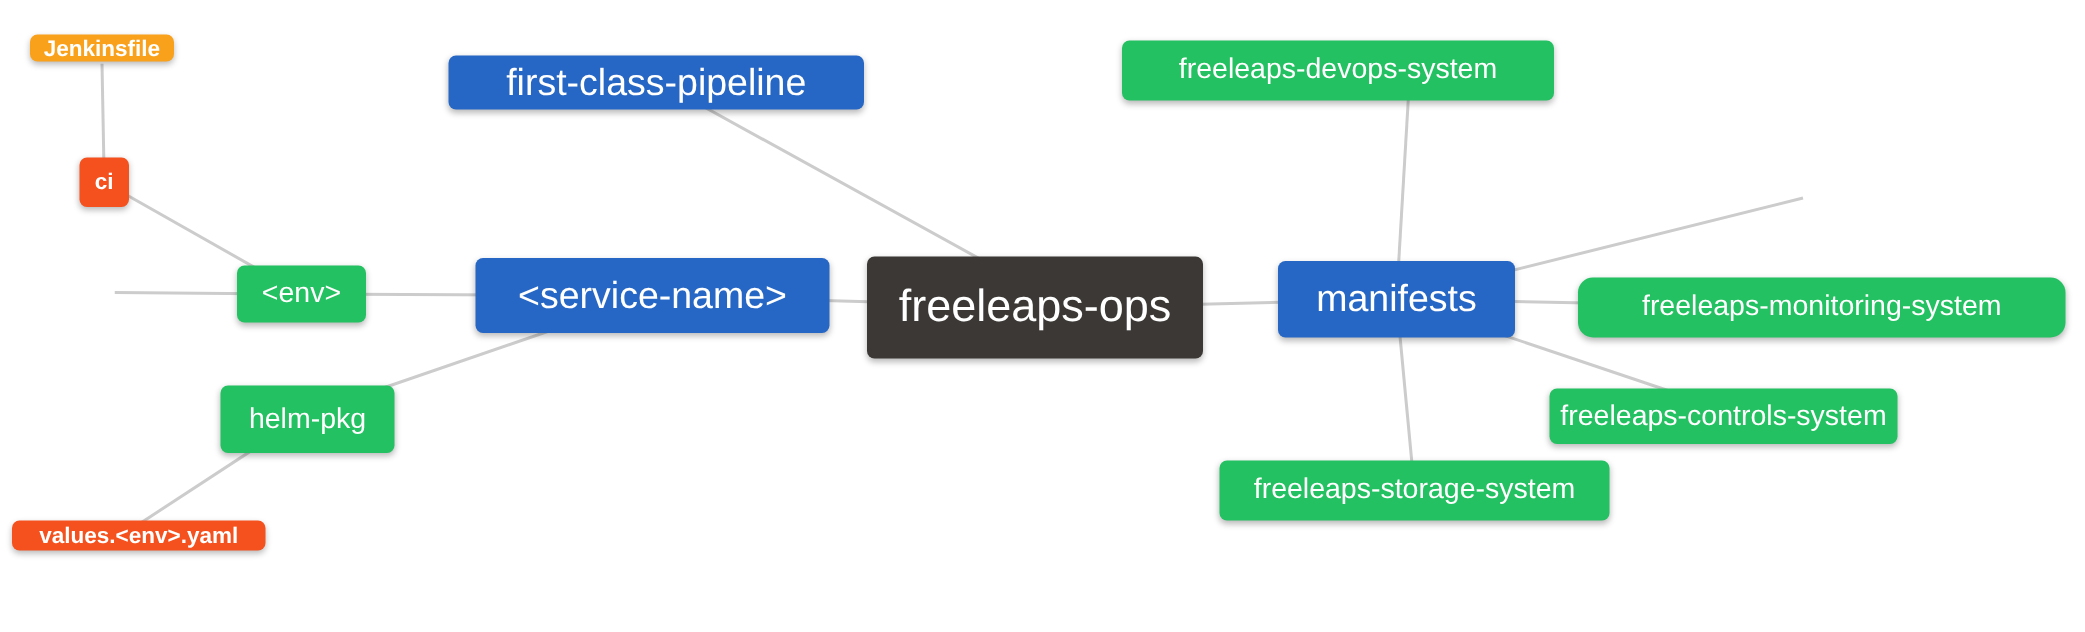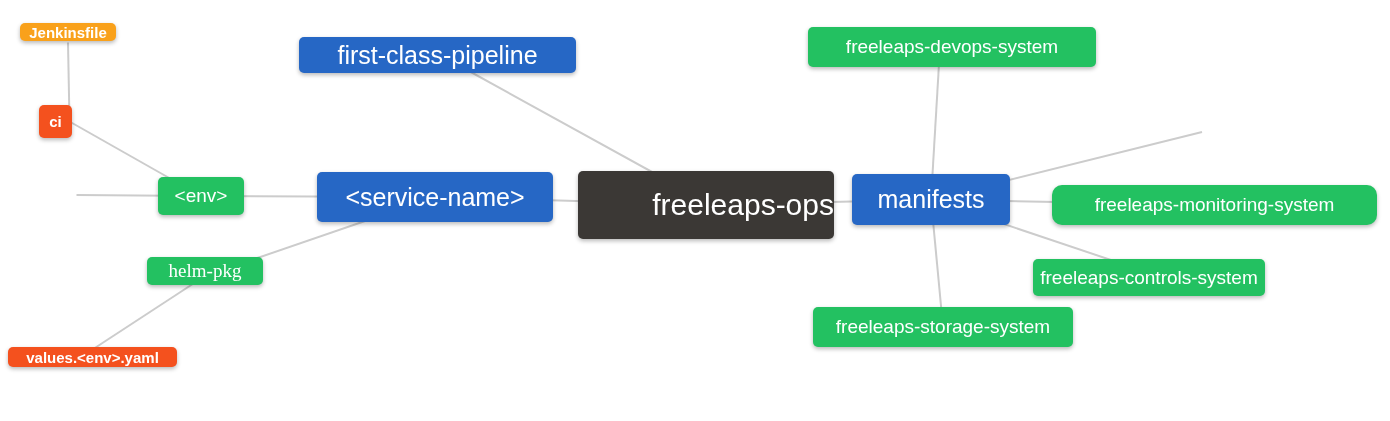--- a/index.html
+++ b/index.html
@@ -40,30 +40,30 @@
     cursor: default;
   }
   .node-root   { background: var(--root, #3b3835);   font-size: 30px; }
   .node-branch { background: var(--branch, #2667c5); font-size: 25px; }
   .node-green  { background: var(--leaf-green, #23c161); font-size: 19px; }
   .node-red    { background: var(--leaf-red, #f4511e);   font-size: 15px; font-weight: bold; }
   .node-orange { background: var(--leaf-orange, #f9a11b); font-size: 15px; font-weight: bold; }
 
   
   #n-jenkinsfile { left: 20px;  top: 23px;  width: 96px;  height: 18px; }
-  #n-ci          { left: 39px;  top: 105px; width: 33px;  height: 33px; }
+  #n-ci          { left: 53px;  top: 105px; width: 33px;  height: 33px; }
   #n-argo-app    { left: 30px;  top: 178px; width: 93px;  height: 34px; }
   #n-env         { left: 158px; top: 177px; width: 86px;  height: 38px; }
-  #n-helm-pkg    { left: 147px; top: 257px; width: 116px; height: 28px; font-family: Liberation Serif, serif; }
+  #n-helm-pkg    { left: 147px; top: 257px; width: 116px; height: 45px; }
   #n-values      { left: 8px;   top: 347px; width: 169px; height: 20px; }
   #n-fcp         { left: 299px; top: 37px;  width: 277px; height: 36px; }
   #n-service     { left: 317px; top: 172px; width: 236px; height: 50px; }
-  #n-ops         { left: 578px; top: 171px; width: 256px; height: 68px; justify-content: flex-end; }
+  #n-ops         { left: 578px; top: 171px; width: 224px; height: 68px; }
   #n-manifests   { left: 852px; top: 174px; width: 158px; height: 51px; }
-  #n-devops      { left: 808px; top: 27px;  width: 288px; height: 40px; }
+  #n-devops      { left: 748px; top: 27px;  width: 288px; height: 40px; }
   #n-network     { left: 1054px;top: 113px; width: 296px; height: 38px; }
   #n-monitoring  { left: 1052px;top: 185px; width: 325px; height: 40px; border-radius: 10px; }
   #n-controls    { left: 1033px;top: 259px; width: 232px; height: 37px; }
   #n-storage     { left: 813px; top: 307px; width: 260px; height: 40px; text-align: center; }
 </style>
 </head>
 <body>
 
 <div class="canvas">
 

